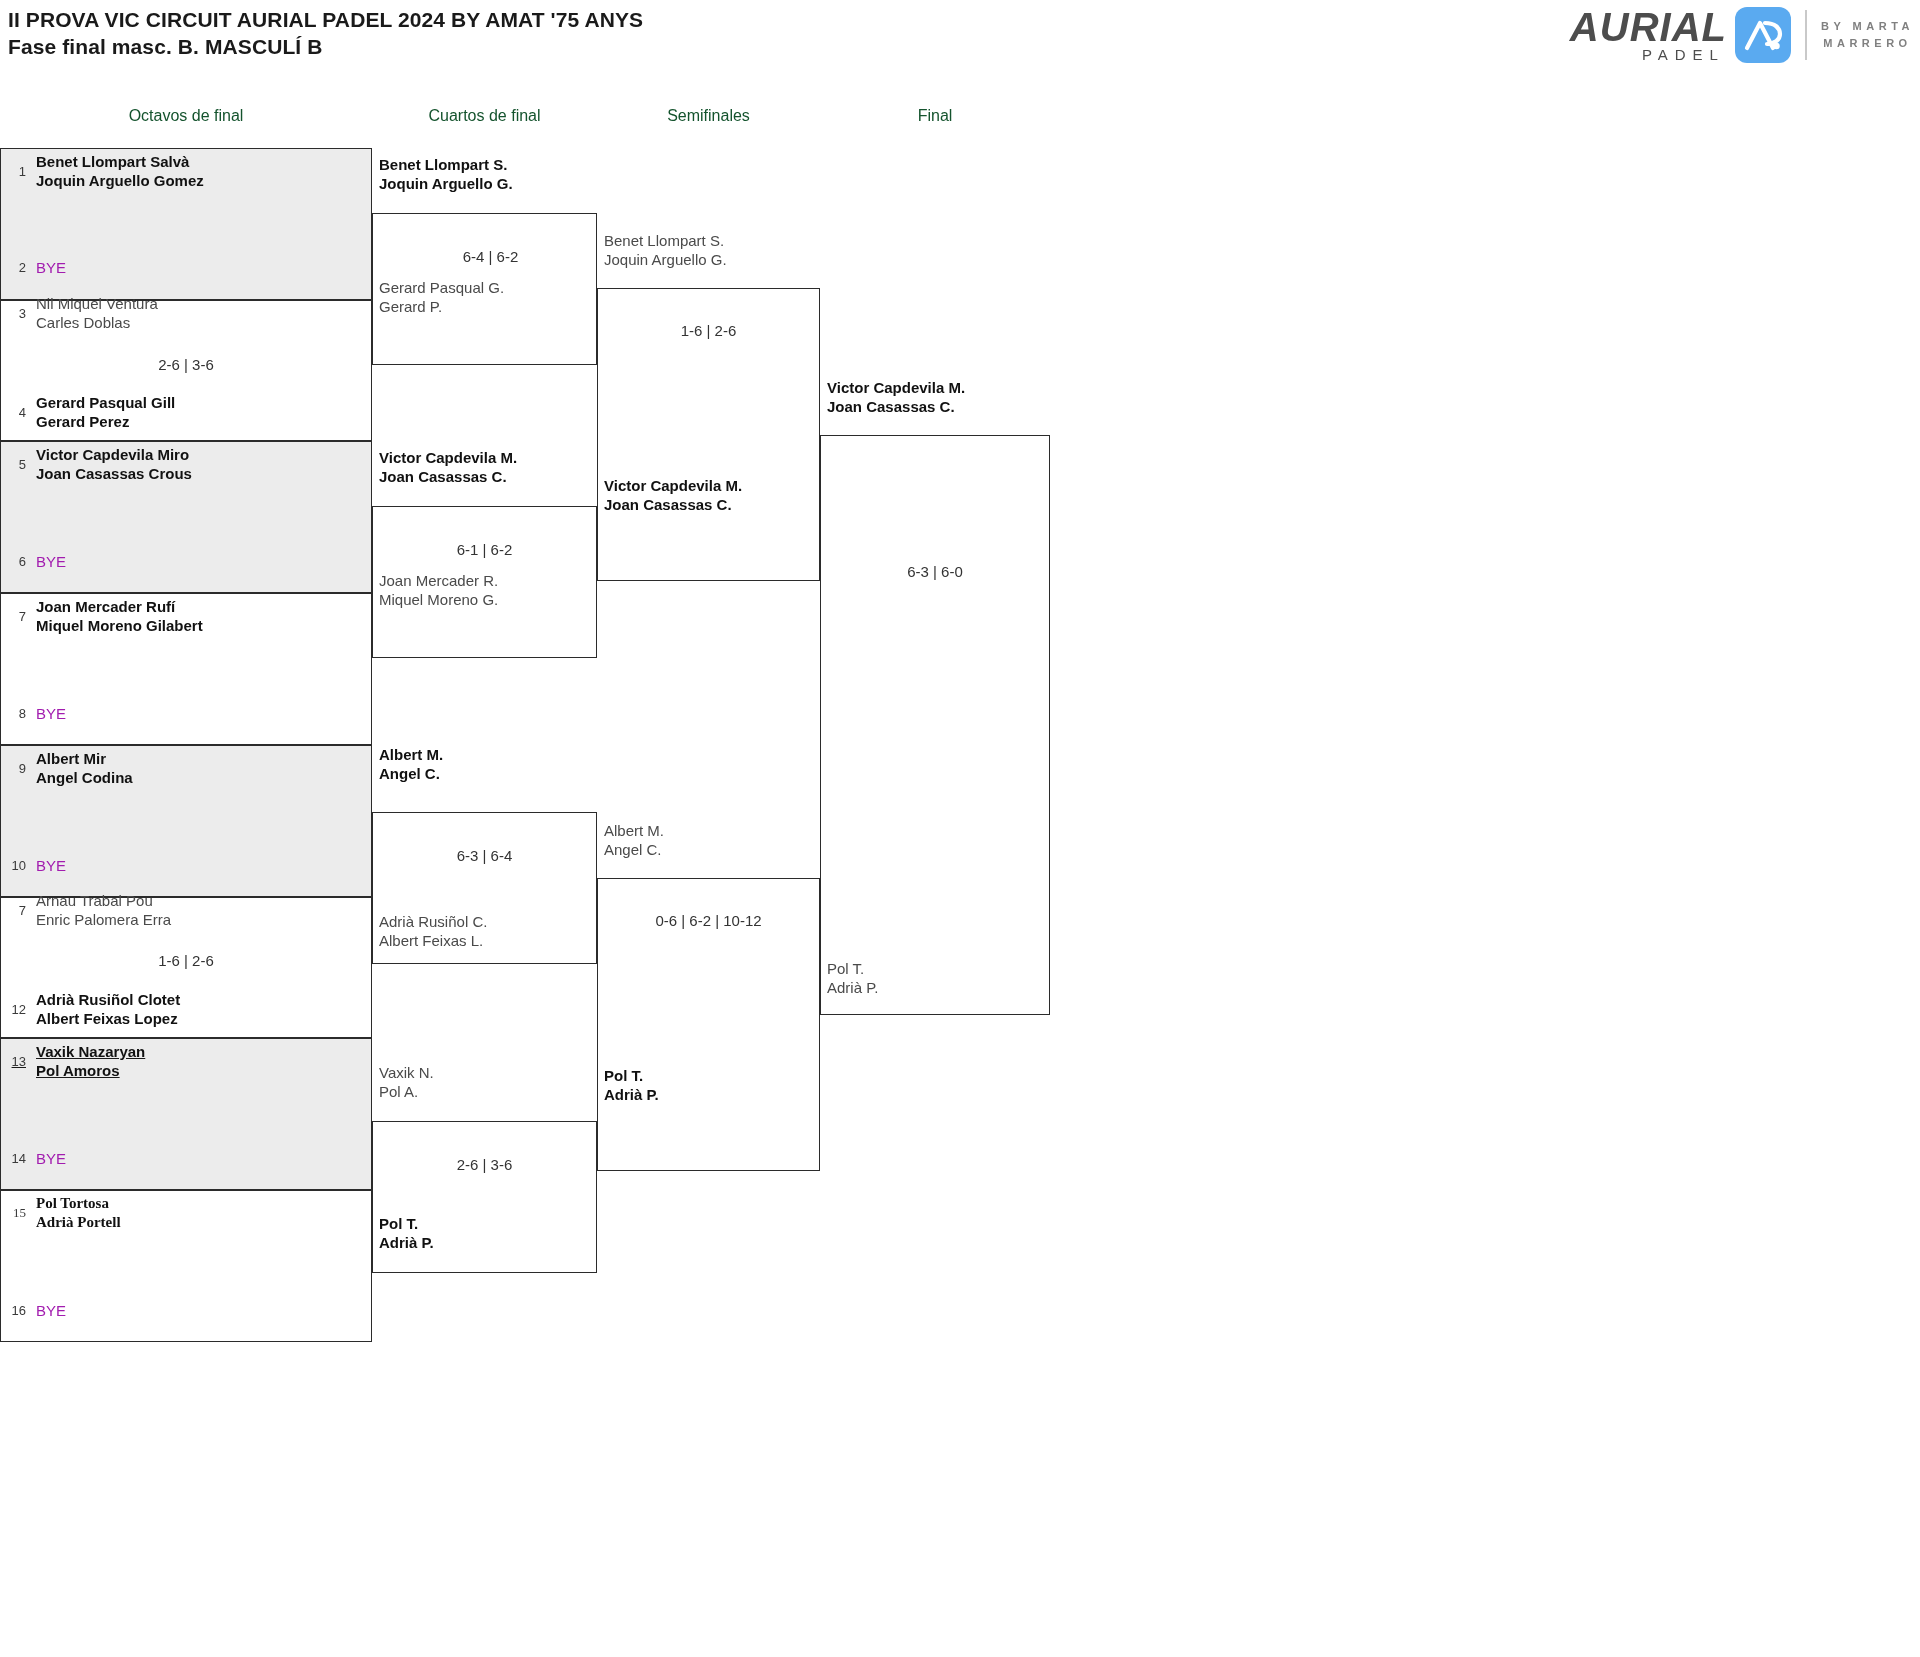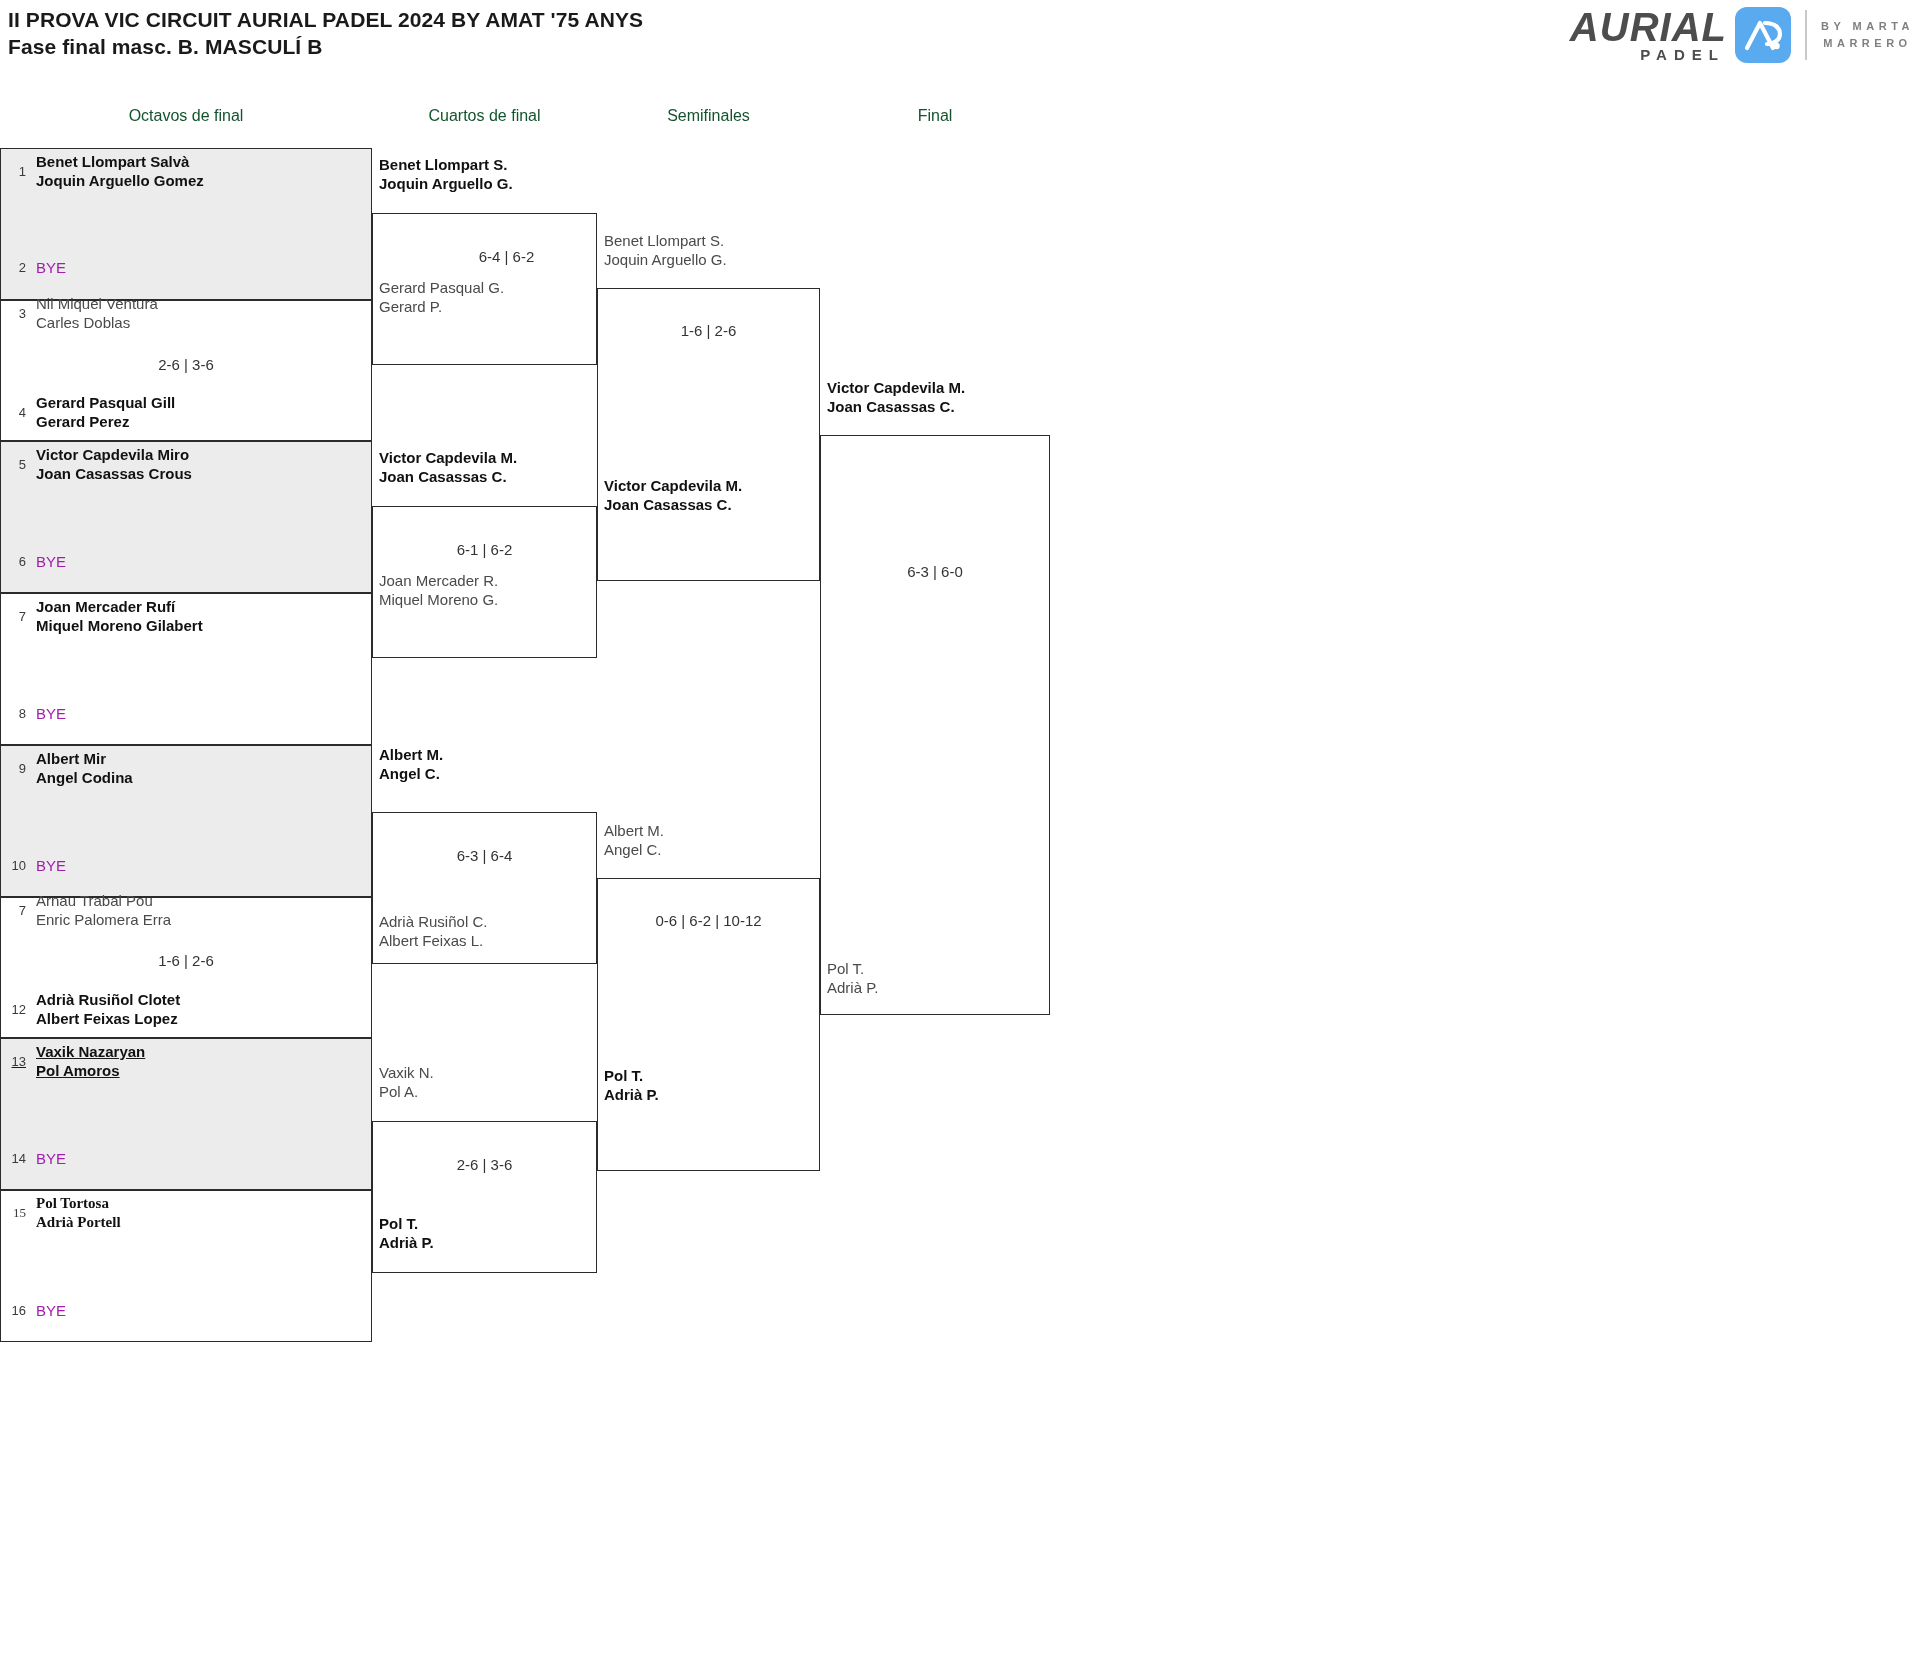--- a/index.html
+++ b/index.html
@@ -16,21 +16,21 @@
 
   
   #title-block{position:absolute;left:8px;top:6px;}
   #title-block .l1{font-size:21px;font-weight:bold;letter-spacing:.1px;line-height:27px;white-space:nowrap;}
   #title-block .l2{font-size:21px;font-weight:bold;letter-spacing:.1px;line-height:27px;white-space:nowrap;}
 
   
   #logo{position:absolute;right:6px;top:4px;display:flex;align-items:center;height:62px;}
   #logo .wordmark{display:flex;flex-direction:column;align-items:flex-end;justify-content:center;margin-right:8px;}
   #logo .aurial{font-size:40px;font-weight:bold;font-style:italic;color:#4d4d4d;letter-spacing:1px;line-height:38px;}
-  #logo .padel{font-size:15px;font-weight:bold;color:#4d4d4d;letter-spacing:7px;line-height:17px;margin-right:2px;}
+  #logo .padel{font-size:15px;font-weight:normal;color:#4d4d4d;letter-spacing:7px;line-height:17px;margin-right:2px;}
   #logo .mark{width:56px;height:56px;border-radius:12px;background:#5aaaf0;display:flex;align-items:center;justify-content:center;}
   #logo .divider{width:2px;height:50px;background:#c9c9c9;margin:0 14px;}
   #logo .byline{display:flex;flex-direction:column;justify-content:center;align-items:center;}
   #logo .byline span{font-size:11px;font-weight:bold;color:#808080;letter-spacing:4.5px;line-height:17px;white-space:nowrap;}
 
   
   .round-head{position:absolute;font-size:16px;color:#14532d;text-align:center;white-space:nowrap;}
 
   
   #bracket{position:absolute;left:0;top:0;}
@@ -202,21 +202,21 @@
     <div class="slot" style="top:1299px;height:22px;">
       <div class="seed">16</div>
       <div class="bye">BYE</div>
     </div>
 
     <div class="entry win" style="left:379px;top:155px;">
       <div>Benet Llompart S.</div>
       <div>Joquin Arguello G.</div>
     </div>
     <div class="mbox" style="left:372px;top:213px;width:225px;height:152px;"></div>
-    <div class="mscore" style="left:372px;top:248px;width:225px;padding-left:22px;">6-4 | 6-2</div>
+    <div class="mscore" style="left:356px;top:248px;width:225px;padding-left:22px;">6-4 | 6-2</div>
     <div class="entry lose" style="left:379px;top:250px;margin-top:28px;">
       <div>Gerard Pasqual G.</div>
       <div>Gerard P.</div>
     </div>
 
     <div class="entry win" style="left:379px;top:448px;">
       <div>Victor Capdevila M.</div>
       <div>Joan Casassas C.</div>
     </div>
     <div class="mbox" style="left:372px;top:506px;width:225px;height:152px;"></div>

